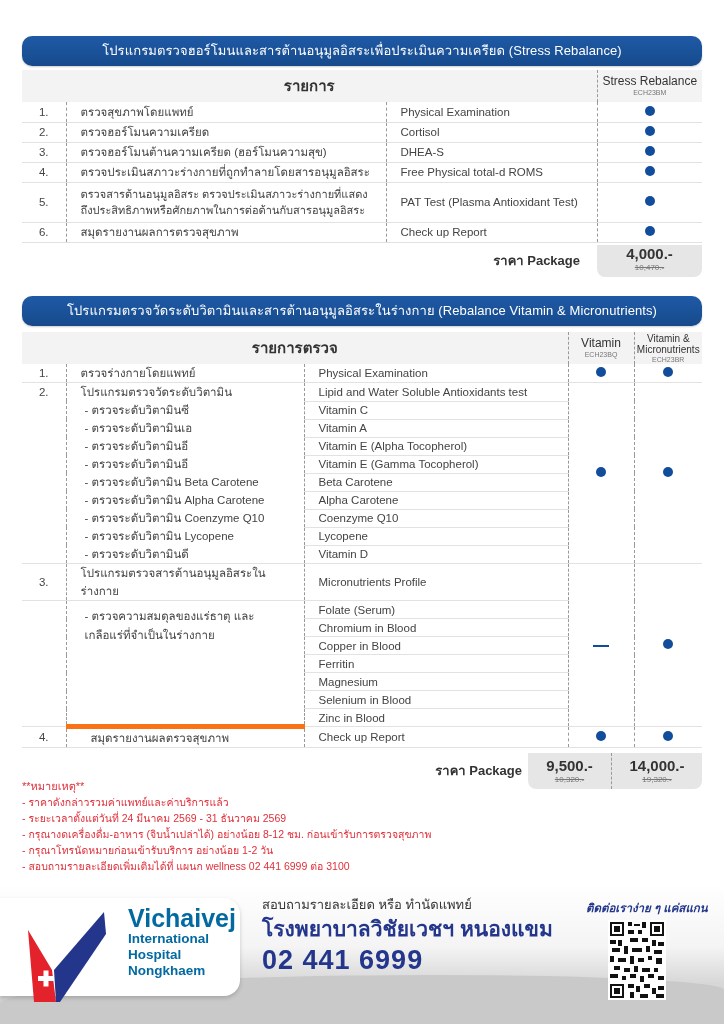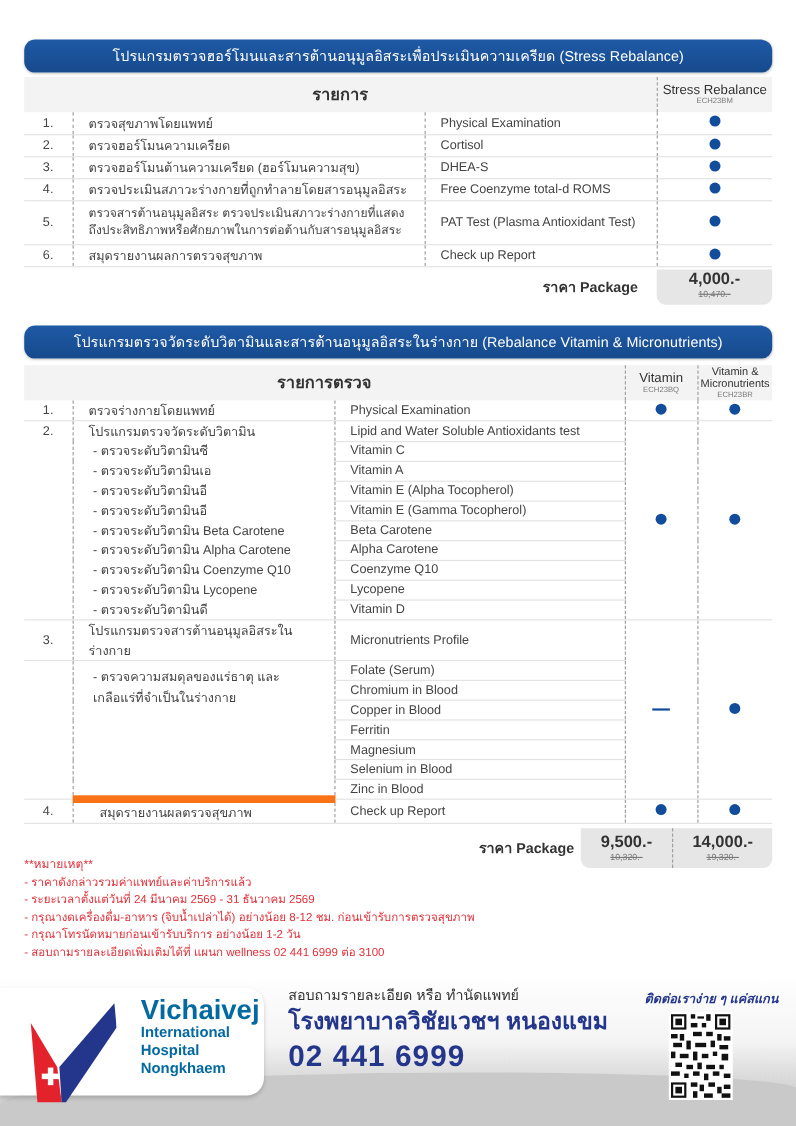--- a/index.html
+++ b/index.html
@@ -116,21 +116,21 @@
   </tr>
   <tr class="row">
     <td class="num">3.</td>
     <td class="th dash-l">ตรวจฮอร์โมนต้านความเครียด (ฮอร์โมนความสุข)</td>
     <td class="en dash-l">DHEA-S</td>
     <td class="dot-cell"><span class="dot"></span></td>
   </tr>
   <tr class="row">
     <td class="num">4.</td>
     <td class="th dash-l">ตรวจประเมินสภาวะร่างกายที่ถูกทำลายโดยสารอนุมูลอิสระ</td>
-    <td class="en dash-l">Free Coenzyme total-d ROMS</td>
+    <td class="en dash-l">Free Physical total-d ROMS</td>
     <td class="dot-cell"><span class="dot"></span></td>
   </tr>
   <tr class="row">
     <td class="num" style="height:40px">5.</td>
     <td class="th dash-l" style="line-height:16px;font-size:11px;padding-right:8px">ตรวจสารต้านอนุมูลอิสระ ตรวจประเมินสภาวะร่างกายที่แสดงถึงประสิทธิภาพหรือศักยภาพในการต่อต้านกับสารอนุมูลอิสระ</td>
     <td class="en dash-l">PAT Test (Plasma Antioxidant Test)</td>
     <td class="dot-cell"><span class="dot"></span></td>
   </tr>
   <tr class="row">
     <td class="num">6.</td>
@@ -233,21 +233,21 @@
 
   <tr class="row">
     <td class="num" style="height:30px">3.</td>
     <td class="th dash-l">โปรแกรมตรวจสารต้านอนุมูลอิสระในร่างกาย</td>
     <td class="en dash-l">Micronutrients Profile</td>
     <td class="dot-cell" rowspan="8"><span class="bar"></span></td>
     <td class="dot-cell" rowspan="8"><span class="dot"></span></td>
   </tr>
   <tr class="row noline">
     <td class="num" rowspan="7" style="border-bottom:1px solid #e2e2e2"></td>
-    <td class="th dash-l" rowspan="7" style="vertical-align:top;padding-top:6px;padding-left:18px;padding-right:40px;line-height:19px;border-bottom:7px solid #f97316">- ตรวจความสมดุลของแร่ธาตุ และ เกลือแร่ที่จำเป็นในร่างกาย</td>
+    <td class="th dash-l" rowspan="7" style="vertical-align:top;padding-top:6px;padding-left:18px;padding-right:40px;line-height:19px;border-bottom:5px solid #f97316">- ตรวจความสมดุลของแร่ธาตุ และ เกลือแร่ที่จำเป็นในร่างกาย</td>
     <td class="en dash-l en-sub">Folate (Serum)</td>
   </tr>
   <tr class="row">
         <td class="en dash-l">Chromium in Blood</td>
       </tr>
   <tr class="row">
         <td class="en dash-l">Copper in Blood</td>
       </tr>
   <tr class="row">
         <td class="en dash-l">Ferritin</td>

